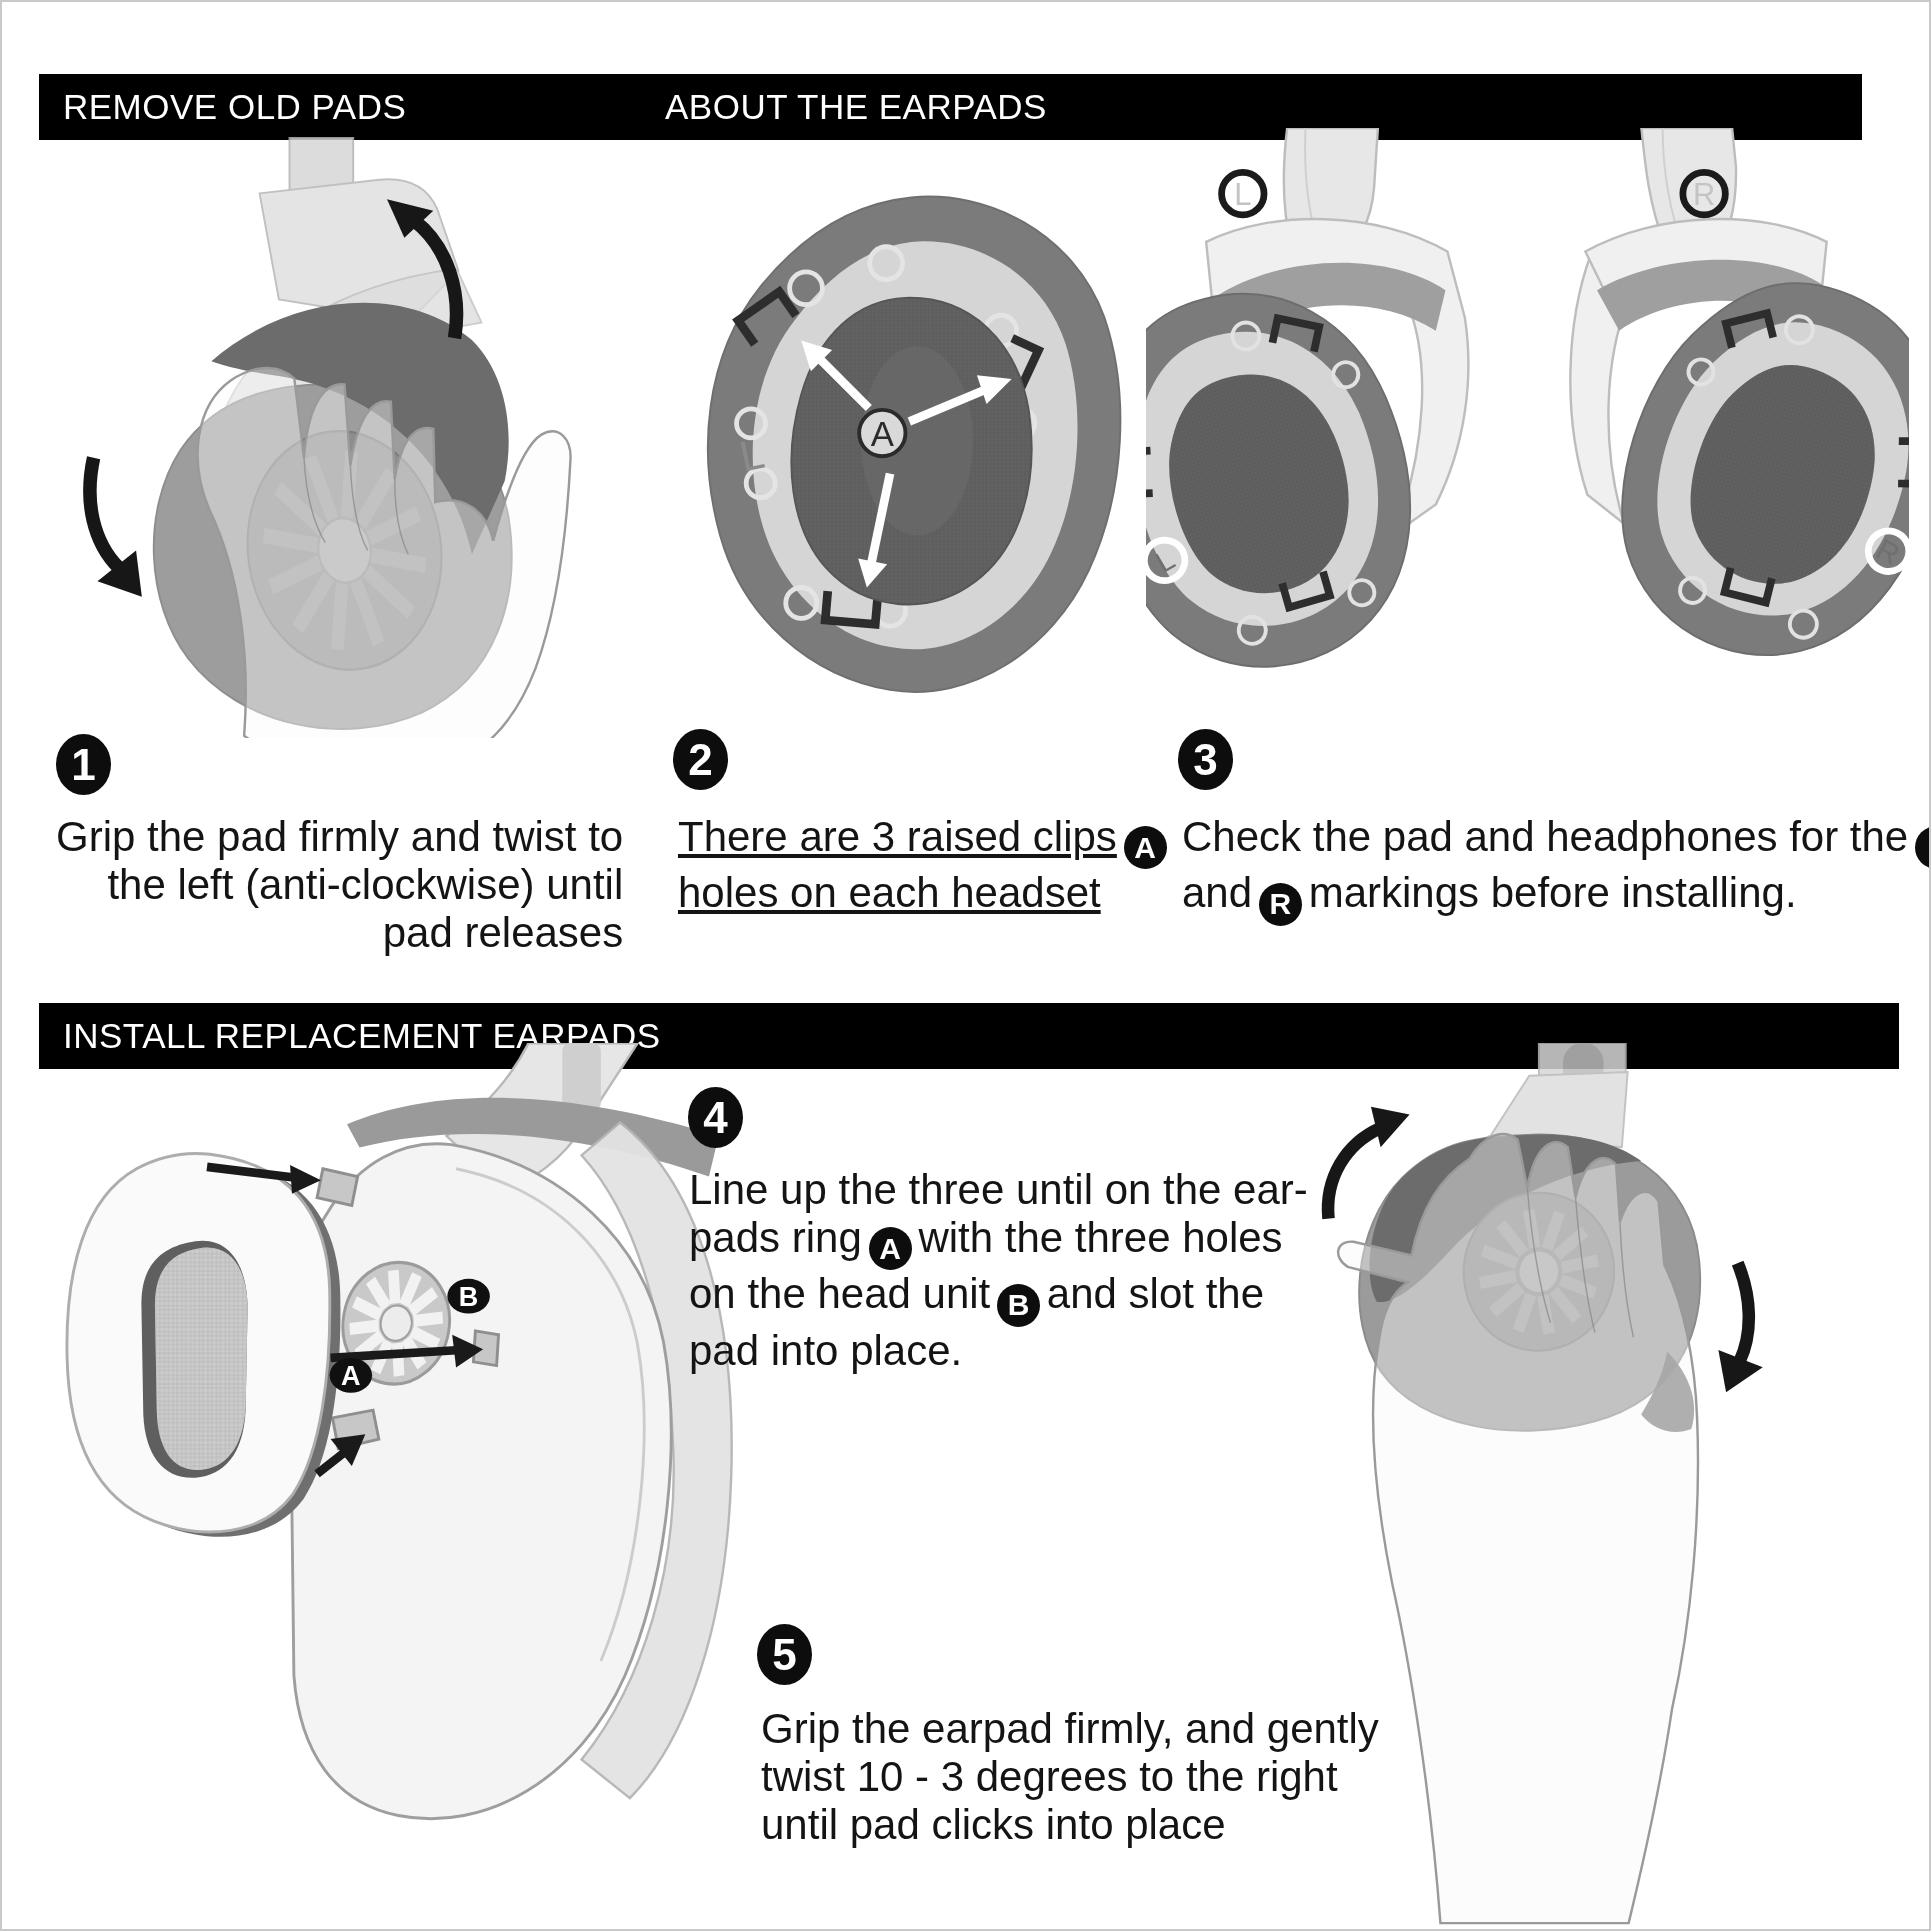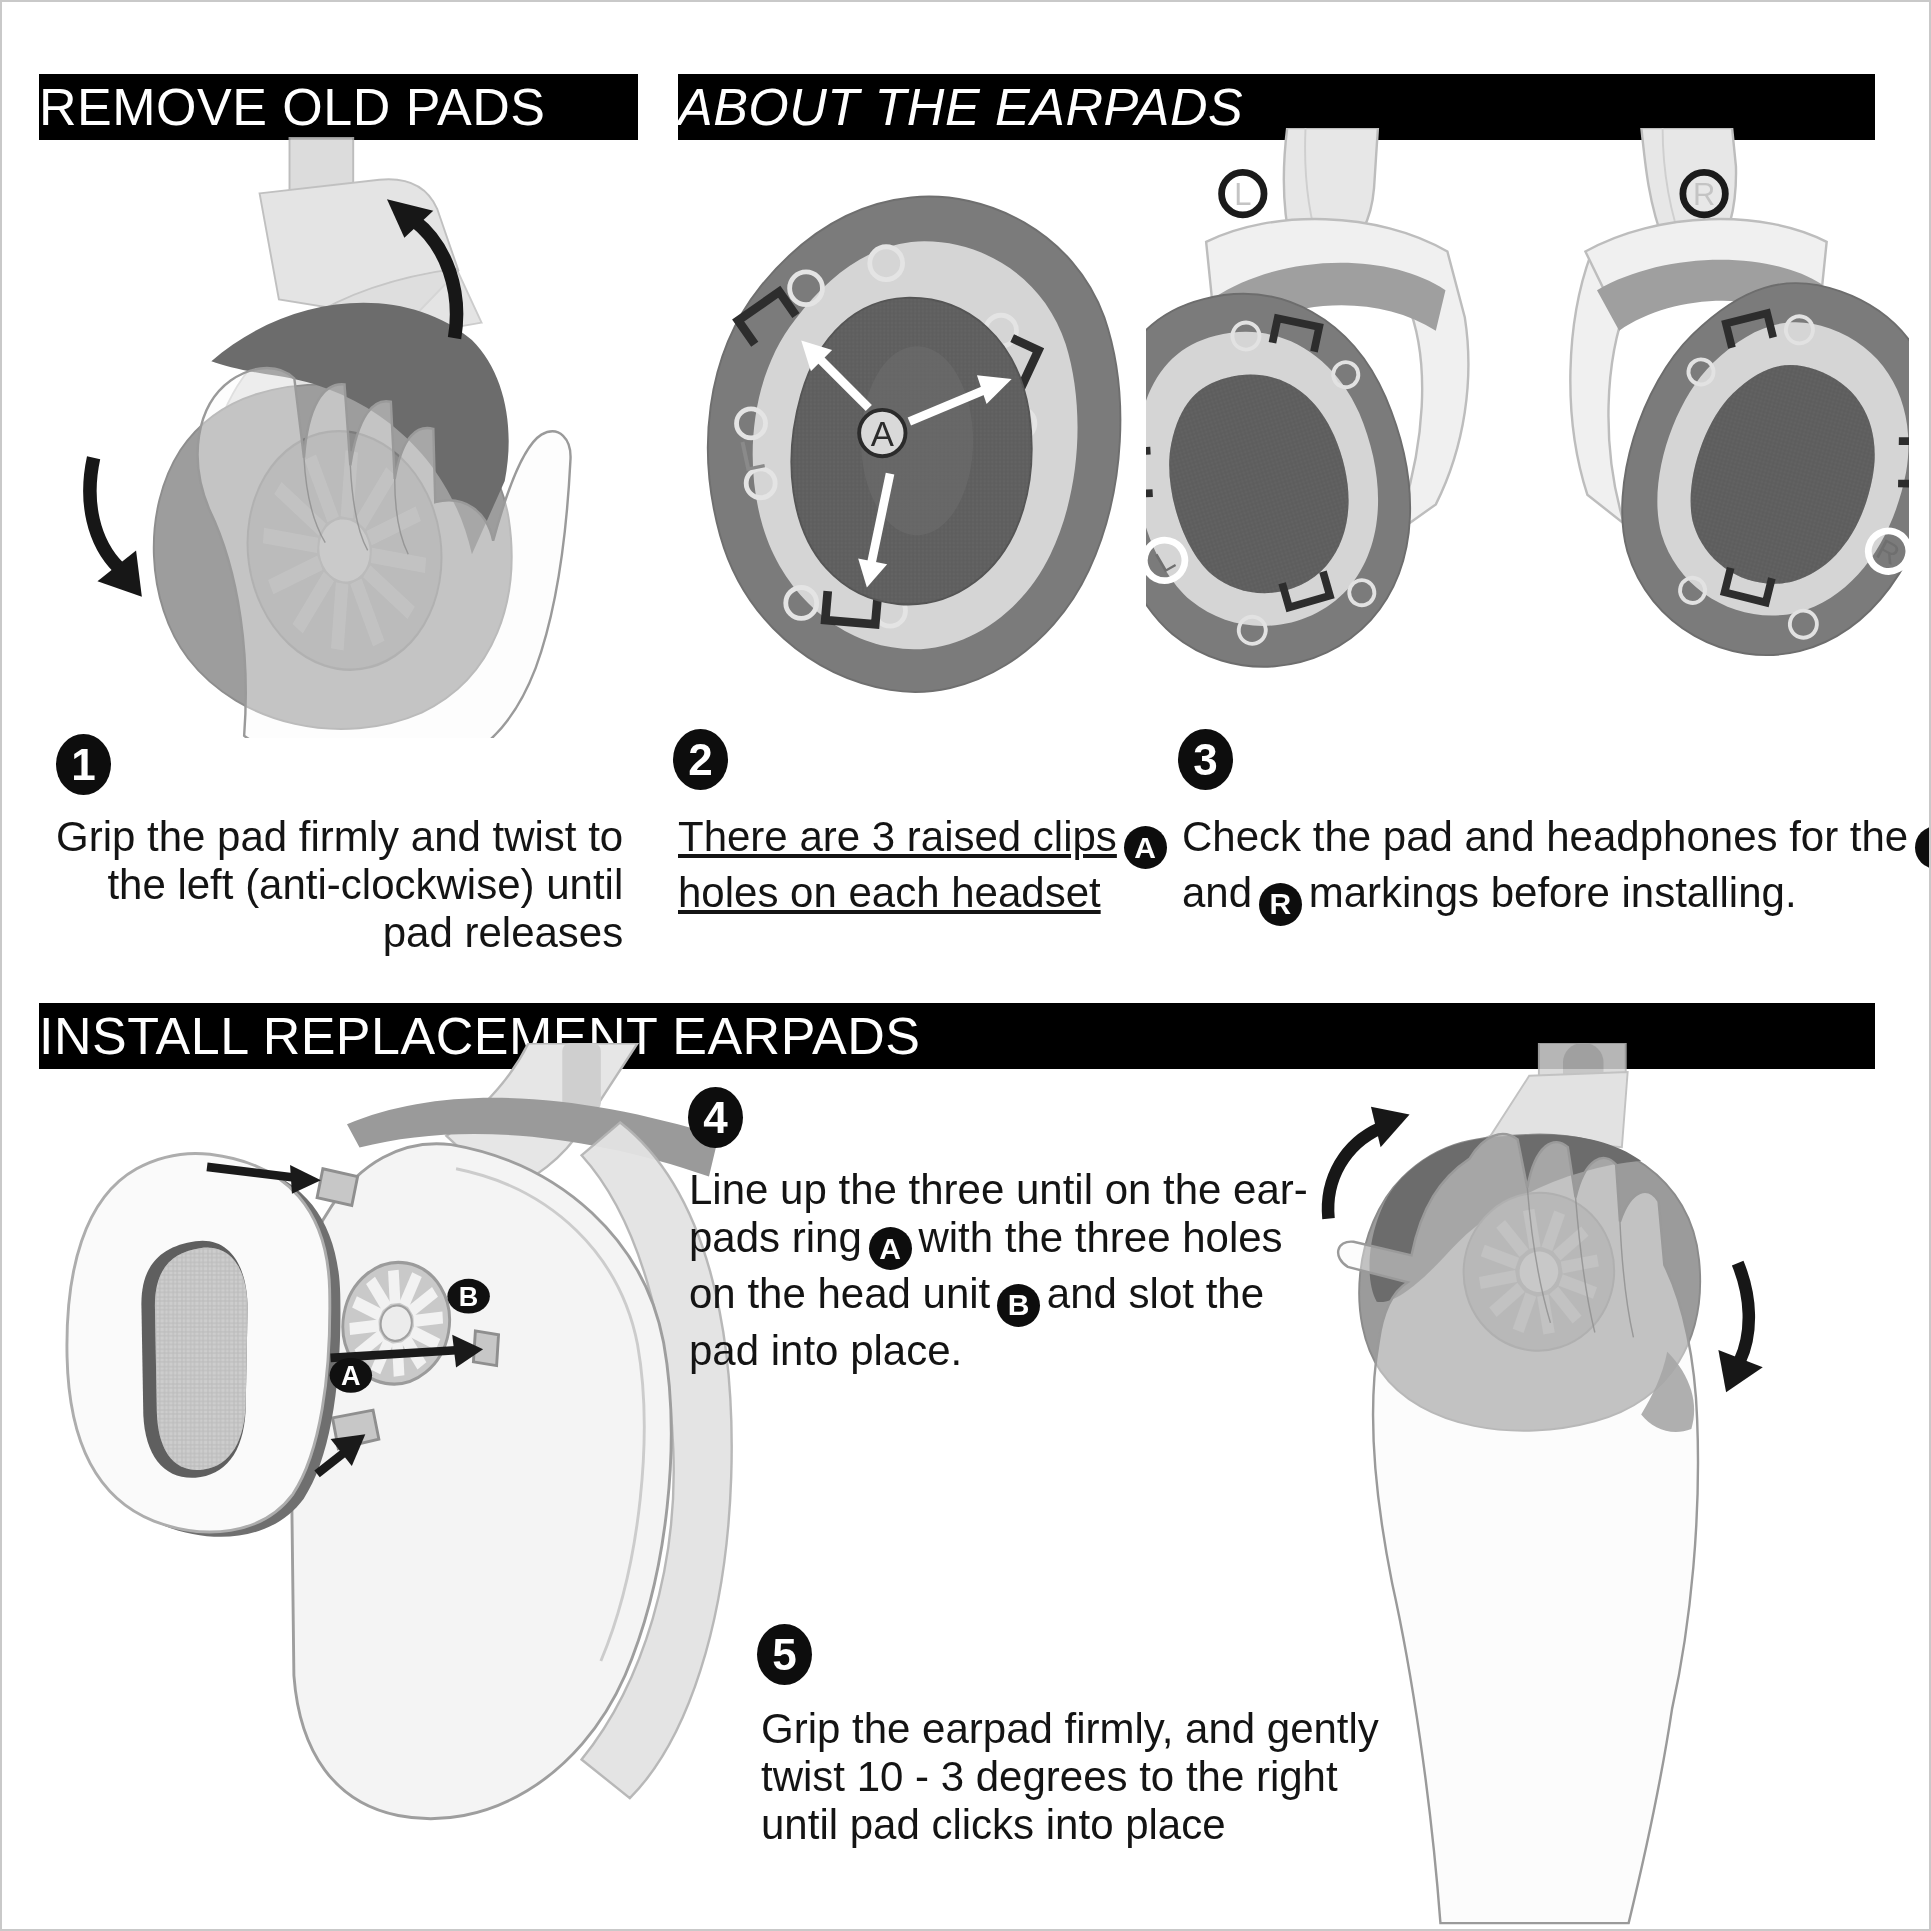--- a/index.html
+++ b/index.html
@@ -2,25 +2,25 @@
 <html><head>
 <meta charset="utf-8">
 <style>
   html,body{margin:0;padding:0;background:#fff;}
   .canvas{
     position:relative;width:1931px;height:1931px;background:#ffffff;
     border:2.9px solid #c9c9c9;box-sizing:border-box;overflow:hidden;
     font-family:"Liberation Sans","DejaVu Sans",sans-serif;color:#141414;
   }
   .hdr{
-    position:absolute;background:#000;color:#fff;font-size:52px;line-height:66px;
-    height:66px;letter-spacing:0.5px;white-space:nowrap;
+    position:absolute;background:#000;color:#fff;font-size:35px;line-height:66px;
+    height:66px;padding-left:24px;letter-spacing:0.5px;white-space:nowrap;
   }
   #hdr-remove{left:37px;top:72px;width:599px;}
-  #hdr-about{left:676px;top:72px;width:1197px;font-style:italic;}
+  #hdr-about{left:639px;top:72px;width:1197px;}
   #hdr-install{left:37px;top:1001px;width:1836px;}
   .stepnum{
     position:absolute;width:55px;height:61px;background:#0d0d0d;border-radius:50%;
     color:#fff;font-weight:bold;font-size:44px;display:flex;align-items:center;justify-content:center;
   }
   #num1{left:54px;top:732px;}  #num2{left:671px;top:727px;}  #num3{left:1176px;top:727px;}
   #num4{left:686px;top:1085px;} #num5{left:755px;top:1622px;}
   .steptext{position:absolute;font-size:42px;line-height:48px;white-space:nowrap;}
   #txt1{left:54px;top:811px;text-align:right;}  #txt2{left:676px;top:811px;text-decoration:underline;}  #txt3{left:1180px;top:811px;}
   #txt4{left:687px;top:1164px;} #txt5{left:759px;top:1703px;}

